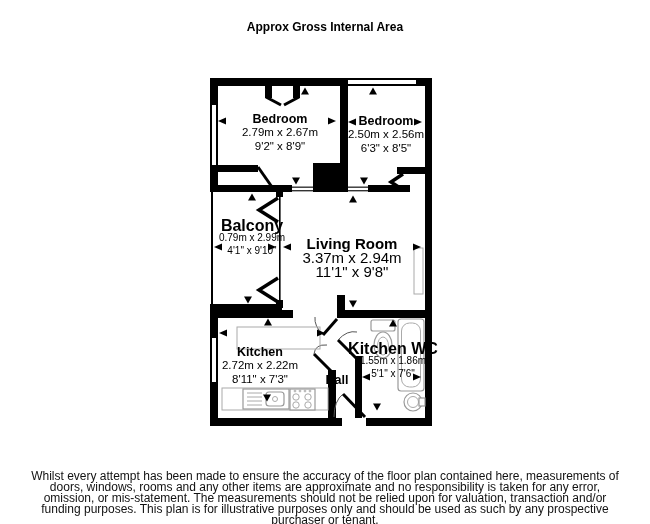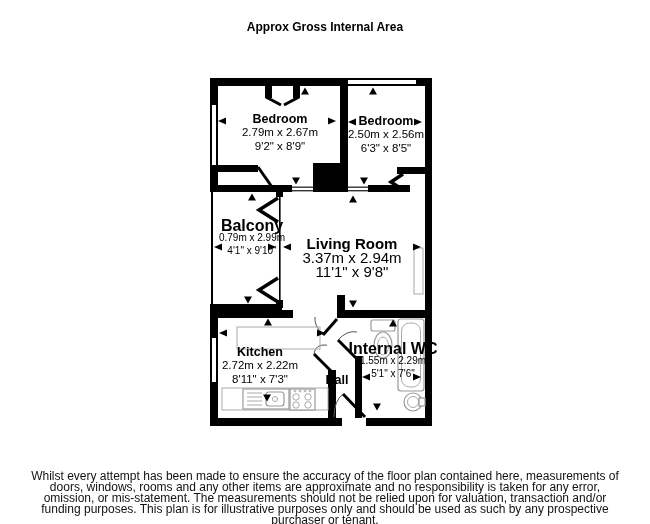--- a/index.html
+++ b/index.html
@@ -213,22 +213,22 @@
   <span class="dm">11'1" x 9'8"</span>
 </div>
 
 <div class="room-label lbl-md" style="left:260px;top:345px;">
   <span class="nm">Kitchen</span>
   <span class="dm">2.72m x 2.22m</span>
   <span class="dm">8'11" x 7'3"</span>
 </div>
 
 <div class="room-label lbl-sm" style="left:393px;top:342px;">
-  <span class="nm">Internal WC</span>
-  <span class="dm">1.55m x 2.29m</span>
+  <span class="nm">Kitchen WC</span>
+  <span class="dm">1.55m x 1.86m</span>
   <span class="dm">5'1" x 7'6"</span>
 </div>
 
 <div class="room-label lbl-hall" style="left:337px;top:373px;">
   <span class="nm">Hall</span>
 </div>
 
 <div class="disclaimer">Whilst every attempt has been made to ensure the accuracy of the floor plan contained here, measurements of doors, windows, rooms and any other items are approximate and no responsibility is taken for any error, omission, or mis-statement. The measurements should not be relied upon for valuation, transaction and/or funding purposes. This plan is for illustrative purposes only and should be used as such by any prospective purchaser or tenant.</div>
 
 </body></html>

